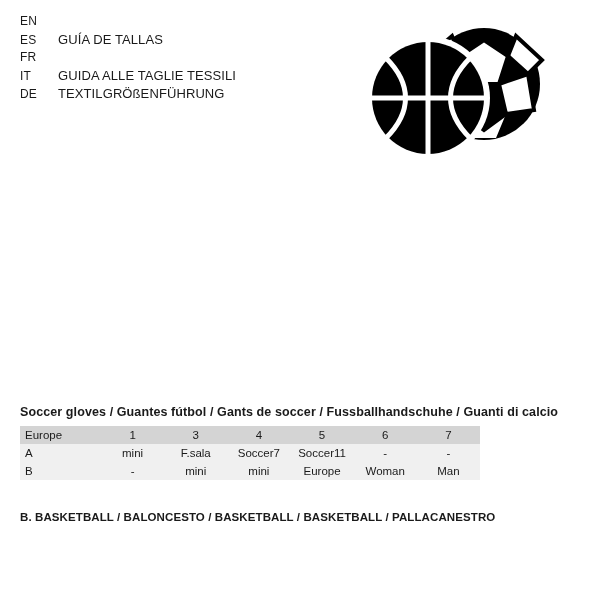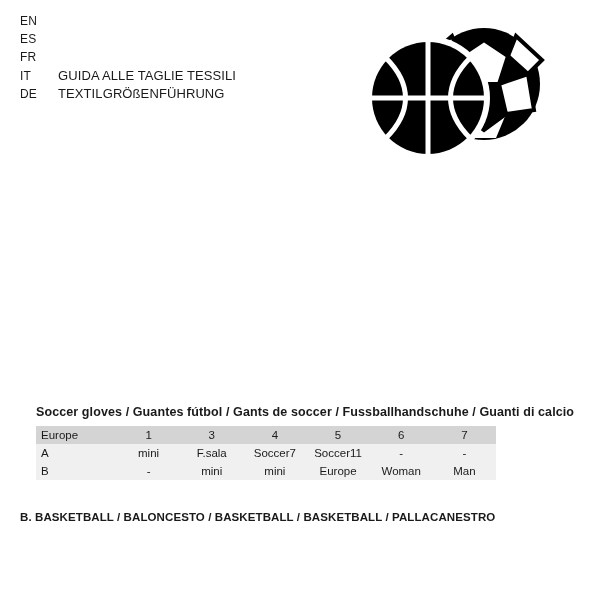--- a/index.html
+++ b/index.html
@@ -48,21 +48,20 @@
     width: 200px;
     height: 150px;
   }
 
   
   .table-section {
     position: absolute;
     left: 20px;
     top: 405px;
     width: 560px;
-    margin-left: 16px;
   }
   .table-title {
     font-size: 12.5px;
     font-weight: bold;
     color: #1a1a1a;
     letter-spacing: 0.1px;
     margin-bottom: 7px;
     white-space: nowrap;
   }
   table.size-table {
@@ -109,20 +108,21 @@
 </style>
 </head>
 <body>
 
 <div class="lang-block">
   <div class="lang-row">
     <span class="lang-code">EN</span>
   </div>
   <div class="lang-row">
     <span class="lang-code">ES</span>
+    <span class="lang-text">GUÍA DE TALLAS</span>
   </div>
   <div class="lang-row">
     <span class="lang-code">FR</span>
   </div>
   <div class="lang-row">
     <span class="lang-code">IT</span>
     <span class="lang-text">GUIDA ALLE TAGLIE TESSILI</span>
   </div>
   <div class="lang-row">
     <span class="lang-code">DE</span>

